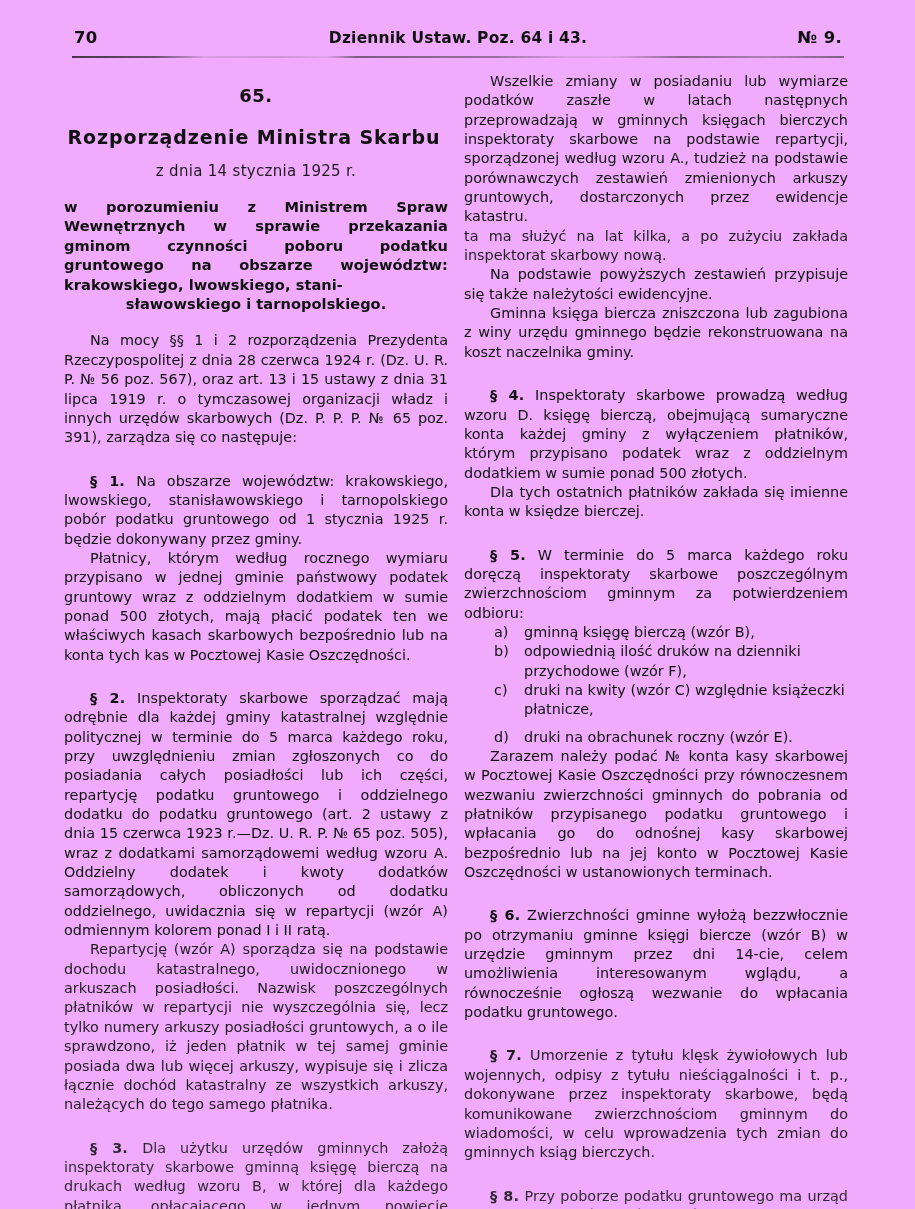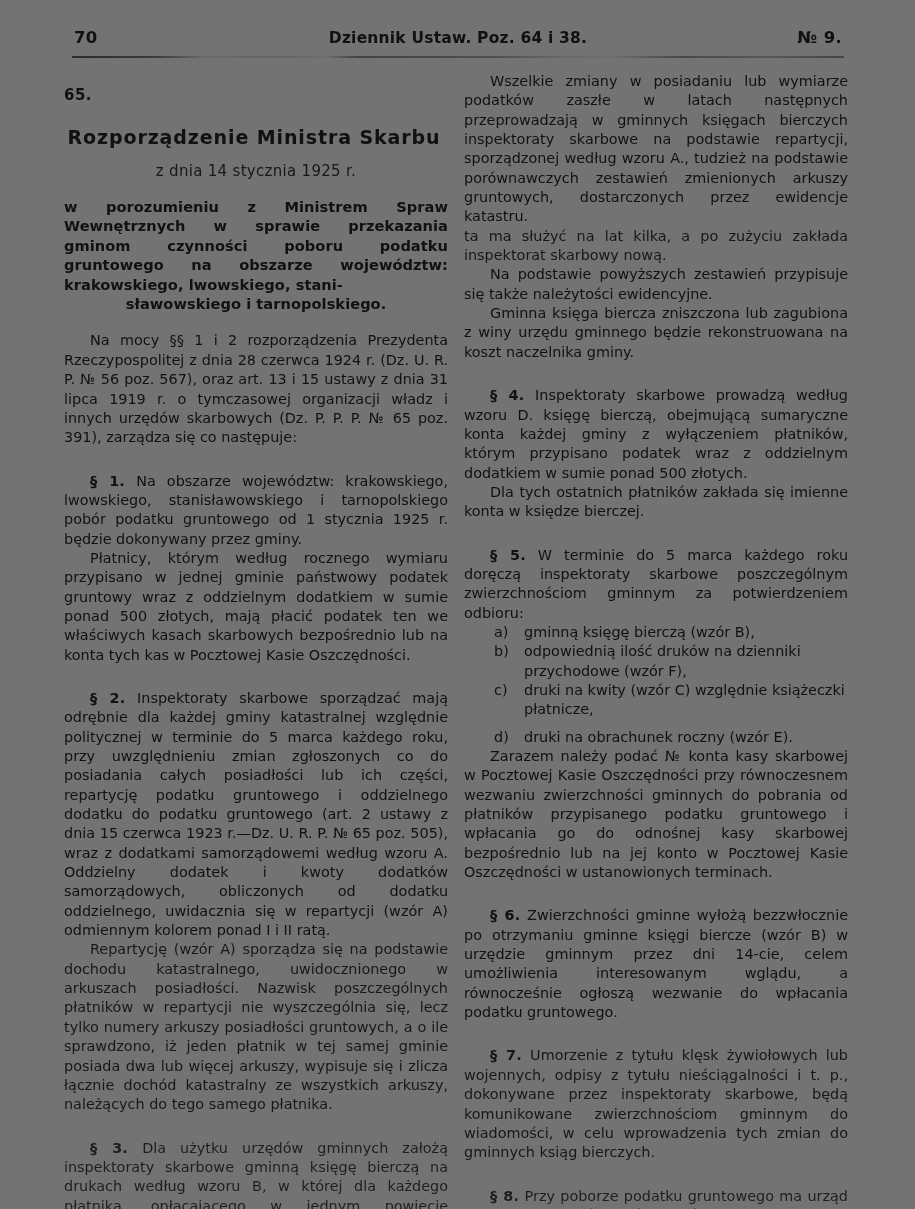--- a/index.html
+++ b/index.html
@@ -4,21 +4,21 @@
 <style>
   html, body {
     margin: 0;
     padding: 0;
     background: #ffffff;
   }
   .page {
     position: relative;
     width: 915px;
     height: 1209px;
-    background: #737373;
+    background: #f0abfc;
     font-family: "DejaVu Sans", sans-serif;
     color: #111111;
     overflow: hidden;
   }
 
   
   .running-head {
     position: absolute;
     left: 74px;
     top: 28px;
@@ -82,22 +82,22 @@
     line-height: 19.35px;
     text-align: justify;
     -webkit-hyphens: none;
     hyphens: none;
   }
   .col-left  { left: 64px; }
   .col-right { left: 464px; }
 
   
   .art-number {
-    text-align: left;
-    font-size: 15px;
+    text-align: center;
+    font-size: 18px;
     font-weight: 700;
     letter-spacing: .5px;
     margin: 14px 0 0 0;
   }
   .art-title {
     text-align: center;
     font-size: 19px;
     font-weight: 700;
     letter-spacing: .9px;
     margin: 23px 4px 0 0;
@@ -157,21 +157,21 @@
   .fade-1 { opacity: .93; }
   .fade-2 { opacity: .86; }
 </style>
 </head>
 <body>
 
 <div class="page">
 
   <div class="running-head">
     <span class="rh-folio">70</span>
-    <span class="rh-title">Dziennik Ustaw. Poz. 64 i 38.</span>
+    <span class="rh-title">Dziennik Ustaw. Poz. 64 i 43.</span>
     <span class="rh-issue">№ 9.</span>
   </div>
   <div class="head-rule"></div>
 
   <div class="col col-left">
 
     <div class="art-number">65.</div>
     <div class="art-title">Rozporządzenie Ministra Skarbu</div>
     <div class="art-date fade-1">z dnia 14 stycznia 1925 r.</div>
     <div class="art-subtitle">

